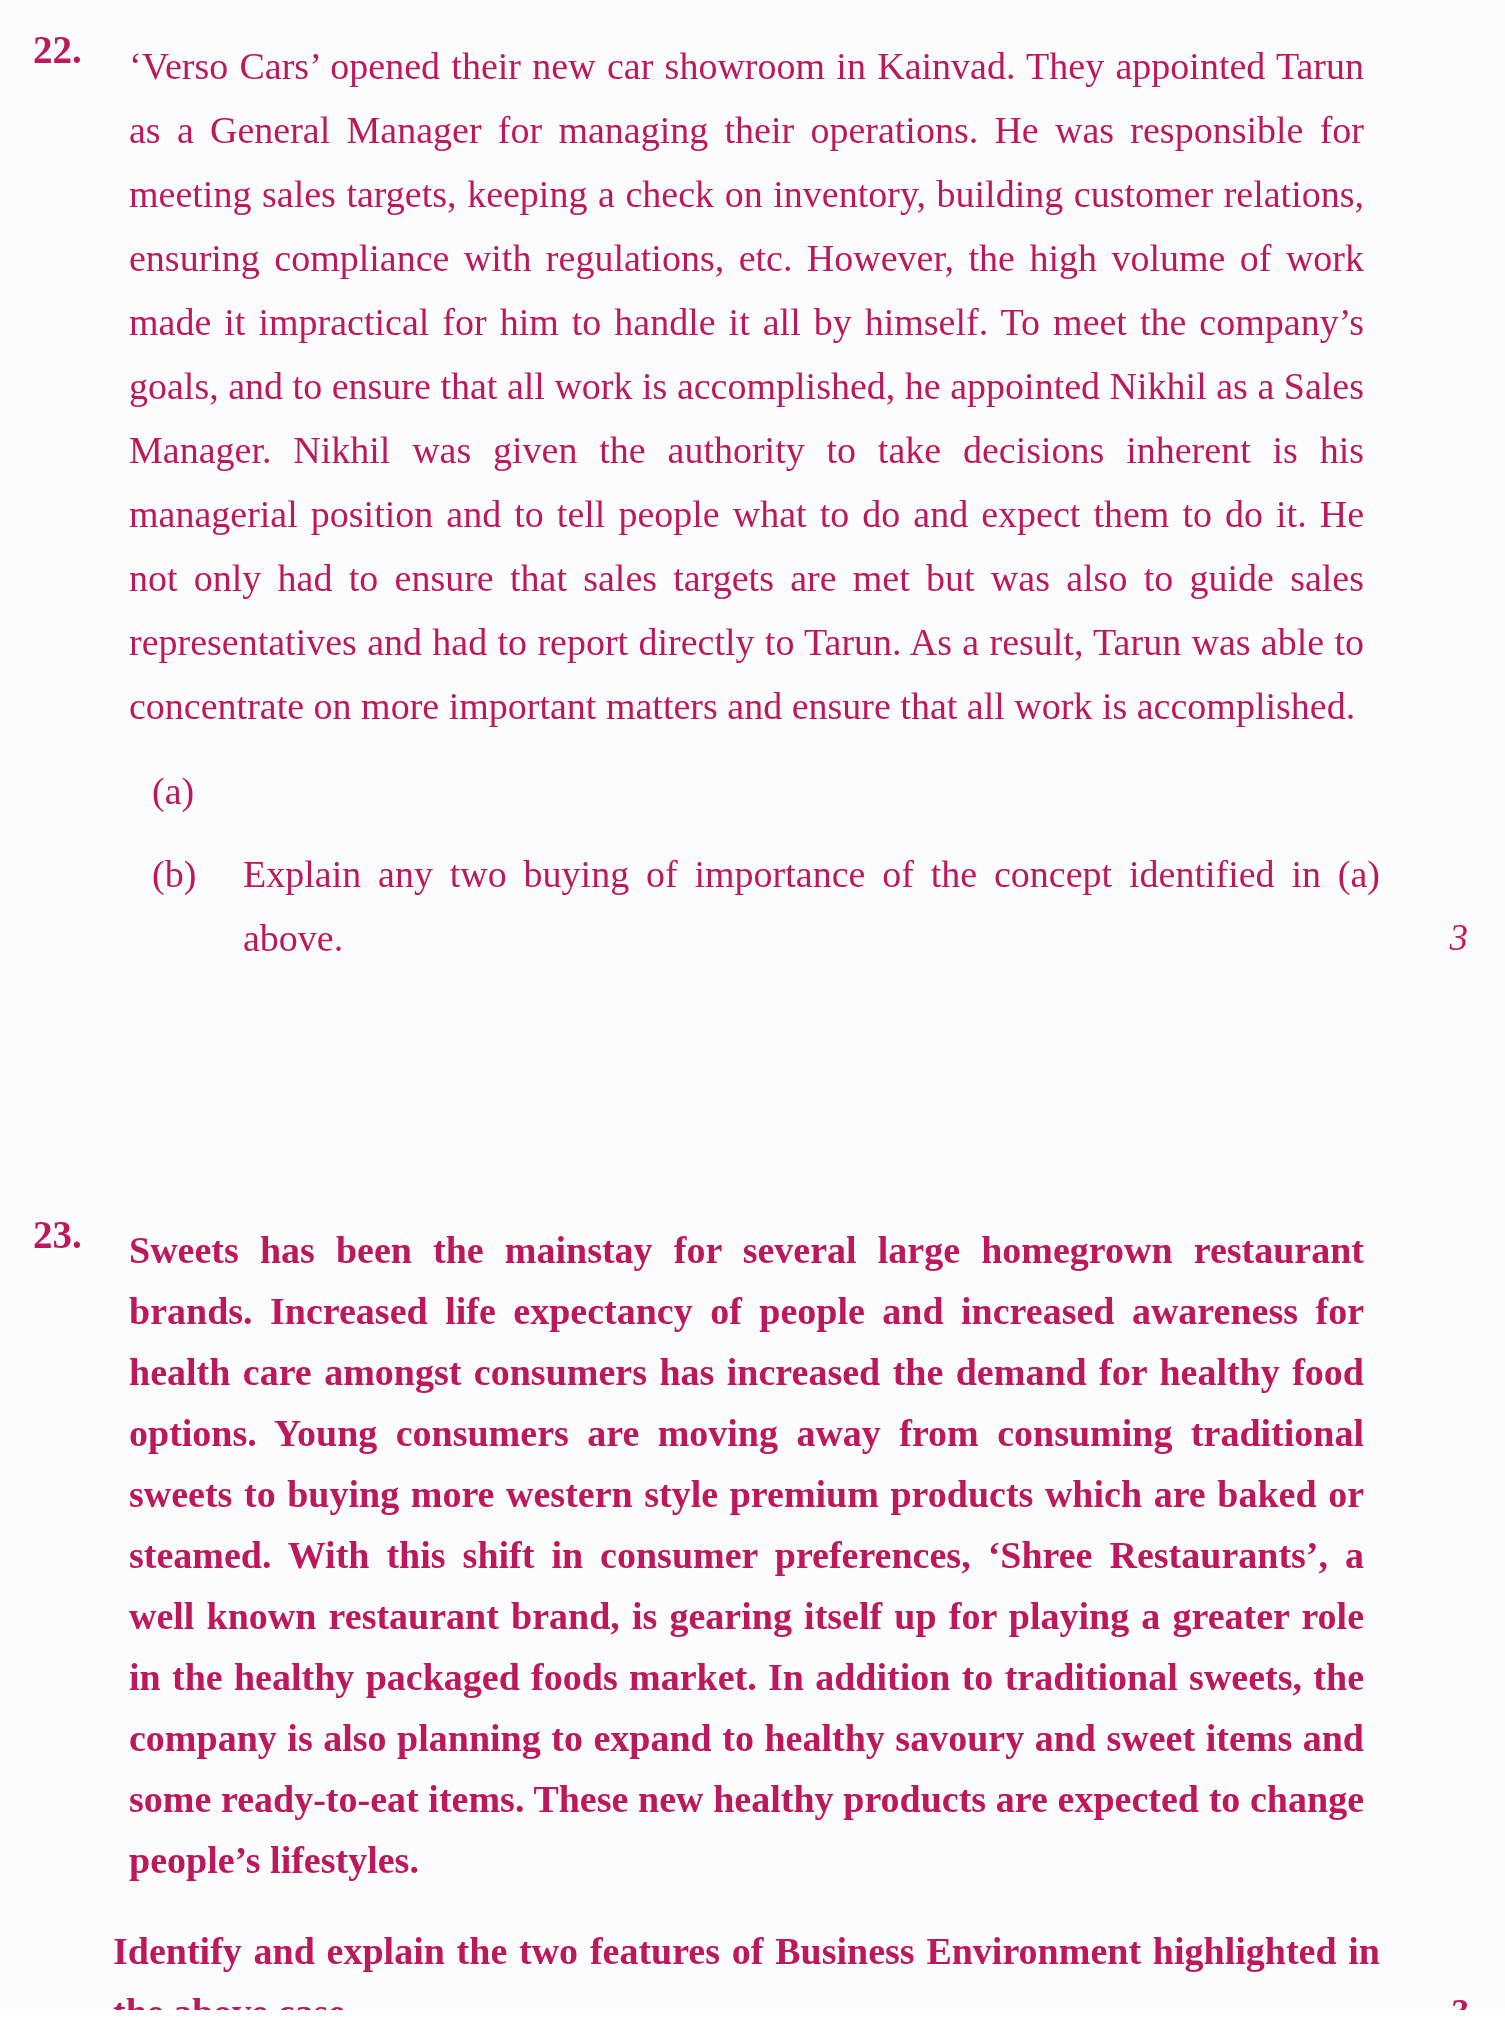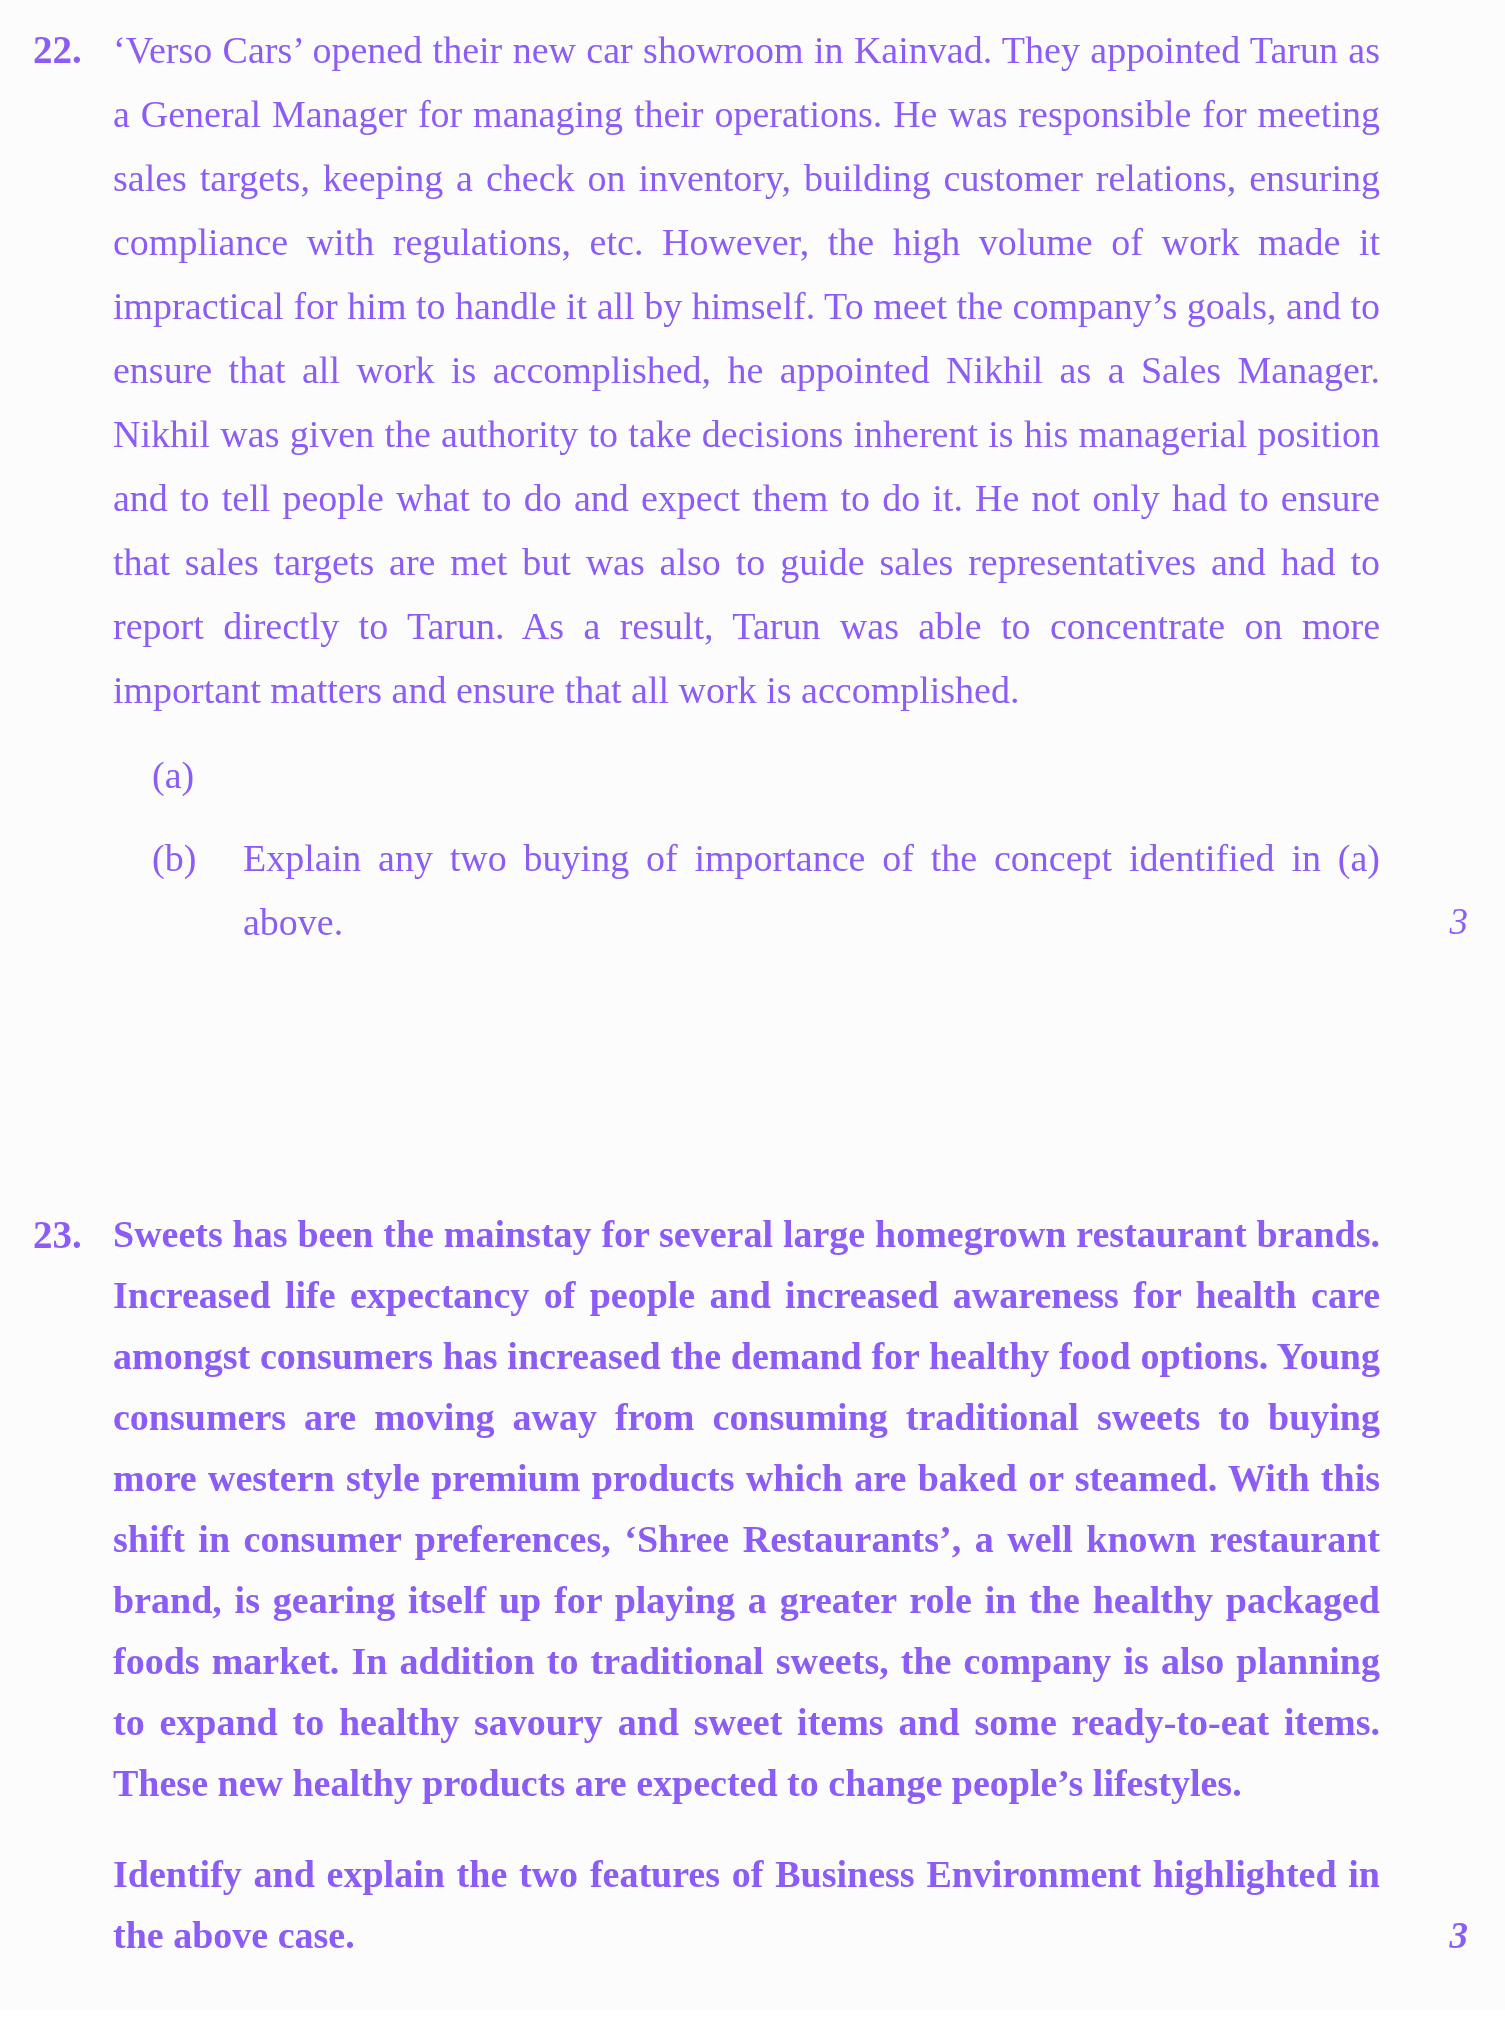--- a/index.html
+++ b/index.html
@@ -6,21 +6,21 @@
     margin: 0;
     padding: 0;
     background: #ffffff;
   }
   .page {
     position: relative;
     width: 1505px;
     height: 2010px;
     background: #fcfcfc;
     font-family: "Liberation Serif", "DejaVu Serif", serif;
-    color: #8b5cf6;
+    color: #be185d;
     overflow: hidden;
   }
   .question {
     position: absolute;
     display: grid;
     grid-template-columns: 80px 1267px;
   }
   #q22 { top: 18px; left: 33px; }
   #q23 { top: 1204px; left: 33px; }
 
@@ -29,21 +29,21 @@
     font-size: 39px;
     line-height: 64px;
   }
   #q23 .qnum { line-height: 61px; }
 
   .qbody { font-size: 38px; }
   #q22 .qbody { line-height: 64px; }
   #q23 .qbody { line-height: 61px; font-weight: bold; }
 
   .para {
-    margin: 0;
+    margin: 16px;
     text-align: justify;
     text-justify: inter-word;
   }
   .subpart {
     display: grid;
     grid-template-columns: 130px 1137px;
     position: relative;
   }
   .subpart-a { margin-top: 21px; }
   .subpart-b { margin-top: 19px; }

